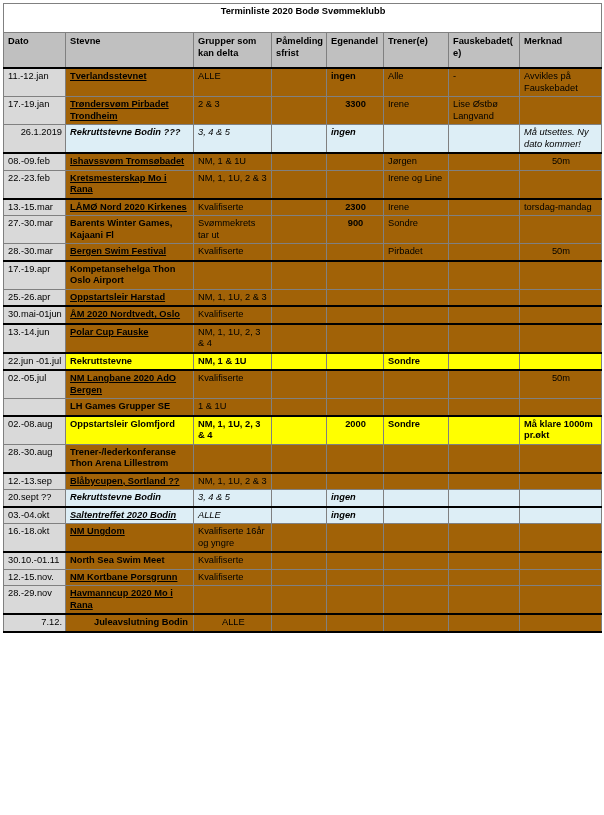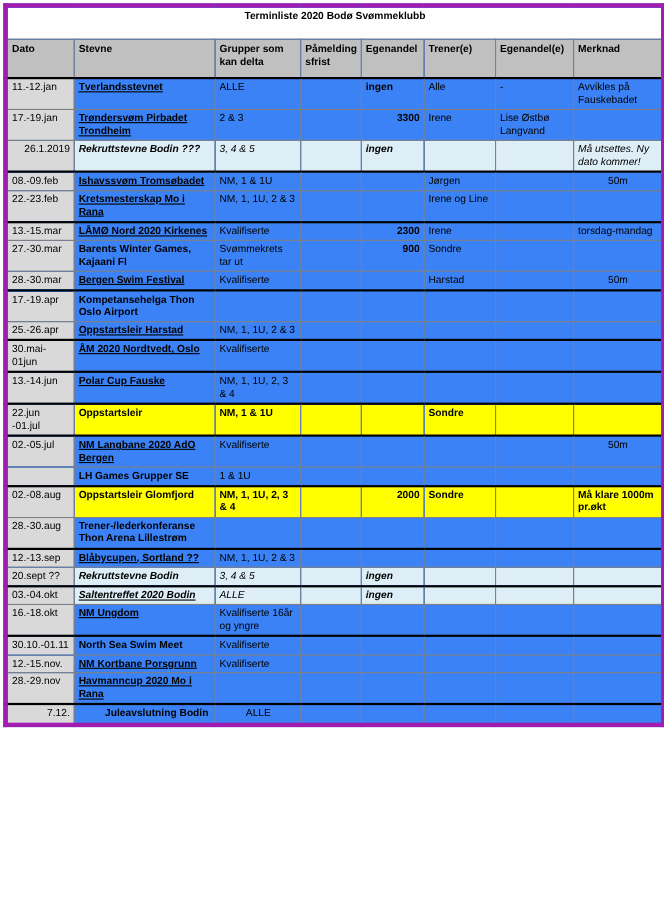--- a/index.html
+++ b/index.html
@@ -17,22 +17,22 @@
     box-sizing: border-box;
     width: 604px;
     height: 815px;
     padding: 3px 3px 4px 3px;
     background: #ffffff;
   }
   table.terminliste {
     border-collapse: collapse;
     table-layout: fixed;
     width: 598px;
-    border: 4px solid #a21caf;
-    background: #3b82f6;
+    border: 1px solid #a21caf;
+    background: #a16207;
   }
   table.terminliste td,
   table.terminliste th {
     border: 1px solid #808080;
     padding: 2px 3px 2px 4px;
     font-size: 9.3px;
     line-height: 11.5px;
     vertical-align: top;
     color: #000000;
     overflow: hidden;
@@ -77,21 +77,21 @@
   col.c-merknad   { width: 82px; }
 
   
   td.dato {
     background: #d9d9d9;
     white-space: normal;
   }
   td.dato.num { text-align: right; }
   td.stevne  { font-weight: bold; }
   td.stevne .u { text-decoration: underline; }
-  td.egen.num { text-align: right; font-weight: bold; }
+  td.egen.num { text-align: center; font-weight: bold; }
   td.egen.word { font-weight: bold; }
   td.merknad.right { text-align: center; }
 
   tr.fill-blue td:not(.dato)   { background: #ddeef6; font-style: italic; }
   tr.fill-yellow td:not(.dato) { background: #ffff00; }
   tr.fill-yellow td.stevne,
   tr.fill-yellow td.grupper,
   tr.fill-yellow td.egen,
   tr.fill-yellow td.trener,
   tr.fill-yellow td.merknad { font-weight: bold; }
@@ -121,21 +121,21 @@
       <tr>
         <td class="title-cell" colspan="8">Terminliste 2020 Bodø Svømmeklubb</td>
       </tr>
       <tr class="header-row">
         <th>Dato</th>
         <th>Stevne</th>
         <th>Grupper som kan delta</th>
         <th>Påmelding sfrist</th>
         <th>Egenandel</th>
         <th>Trener(e)</th>
-        <th>Egenandel(e)</th>
+        <th>Fauskebadet(e)</th>
         <th>Merknad</th>
       </tr>
 
     <tr>
           <td class="dato">11.-12.jan</td>
           <td class="stevne"><span class="u">Tverlandsstevnet</span></td>
           <td class="grupper">ALLE</td>
           <td class="pamelding"></td>
           <td class="egen word">ingen</td>
           <td class="trener">Alle</td>
@@ -201,21 +201,21 @@
           <td class="trener">Sondre</td>
           <td class="reise"></td>
           <td class="merknad"></td>
         </tr>
         <tr>
           <td class="dato">28.-30.mar</td>
           <td class="stevne"><span class="u">Bergen Swim Festival</span></td>
           <td class="grupper">Kvalifiserte</td>
           <td class="pamelding"></td>
           <td class="egen num"></td>
-          <td class="trener">Harstad</td>
+          <td class="trener">Pirbadet</td>
           <td class="reise"></td>
           <td class="merknad right">50m</td>
         </tr>
         <tr class="sep-top">
           <td class="dato">17.-19.apr</td>
           <td class="stevne">Kompetansehelga Thon Oslo Airport</td>
           <td class="grupper"></td>
           <td class="pamelding"></td>
           <td class="egen num"></td>
           <td class="trener"></td>
@@ -247,21 +247,21 @@
           <td class="stevne"><span class="u">Polar Cup         Fauske</span></td>
           <td class="grupper">NM, 1, 1U, 2, 3 &amp; 4</td>
           <td class="pamelding"></td>
           <td class="egen num"></td>
           <td class="trener"></td>
           <td class="reise"></td>
           <td class="merknad"></td>
         </tr>
         <tr class="fill-yellow sep-top">
           <td class="dato">22.jun -01.jul</td>
-          <td class="stevne">Oppstartsleir</td>
+          <td class="stevne">Rekruttstevne</td>
           <td class="grupper">NM, 1 &amp; 1U</td>
           <td class="pamelding"></td>
           <td class="egen num"></td>
           <td class="trener">Sondre</td>
           <td class="reise"></td>
           <td class="merknad"></td>
         </tr>
         <tr class="sep-top">
           <td class="dato">02.-05.jul</td>
           <td class="stevne"><span class="u">NM Langbane 2020 AdO Bergen</span></td>

